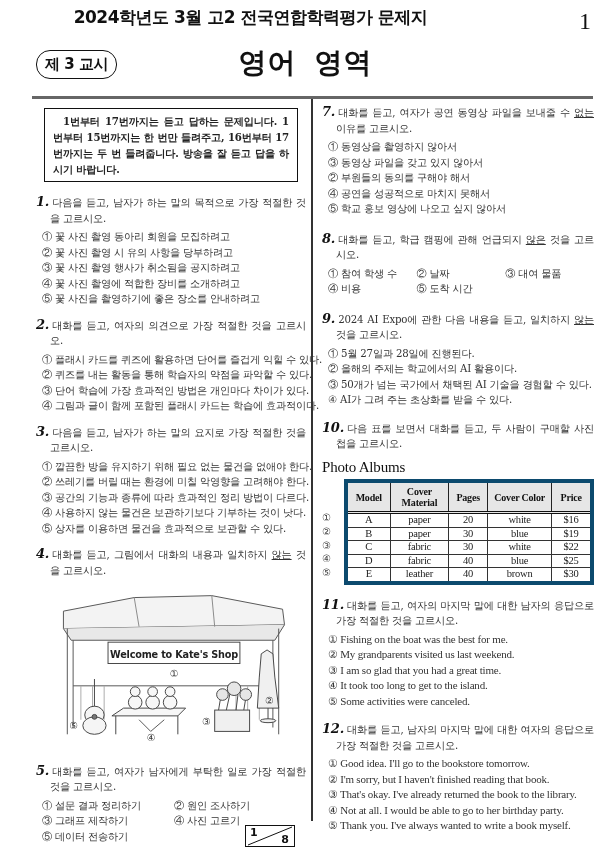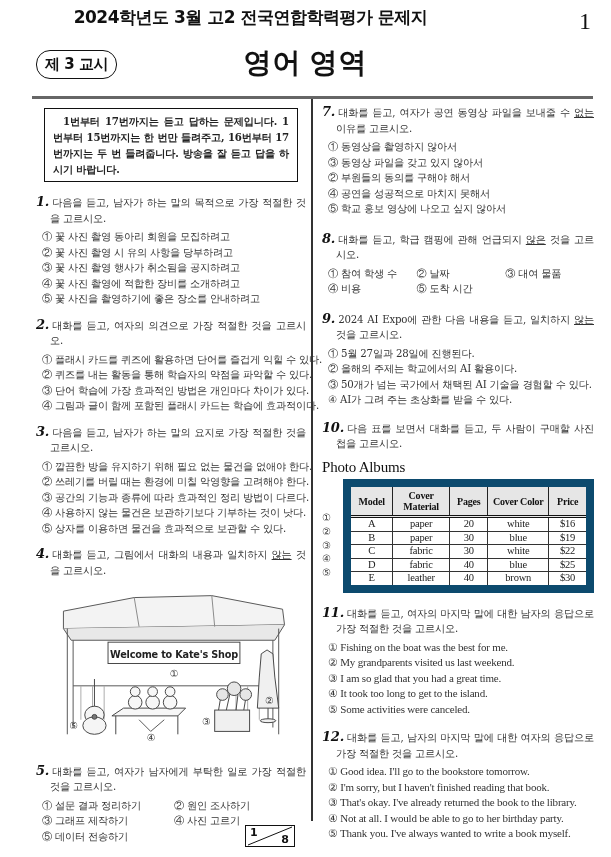--- a/index.html
+++ b/index.html
@@ -18,21 +18,21 @@
     font-family: "Liberation Serif", serif; font-size: 24px; color: #111;
   }
   .period-badge {
     position: absolute; top: 50px; left: 36px;
     border: 1.5px solid #111; border-radius: 14px;
     padding: 4px 8px; font-family: "DejaVu Sans", sans-serif;
     font-size: 15px; font-weight: bold; color: #111; letter-spacing: -0.5px;
   }
   .subject-title {
     position: absolute; top: 44px; left: 0; width: 611px; text-align: center;
-    font-family: Liberation Serif, serif; font-size: 28px; font-weight: bold;
+    font-family: Liberation Mono, monospace; font-size: 28px; font-weight: bold;
     letter-spacing: 1px; color: #111;
   }
   .header-rule {
     position: absolute; top: 96px; left: 32px; width: 561px; height: 3px; background: #666;
   }
   .col-divider {
     position: absolute; top: 99px; left: 311px; width: 1.5px; height: 722px; background: #333;
   }
   .col {
     position: absolute; top: 104px;
@@ -63,21 +63,21 @@
   .illustration { width: 262px; height: 160px; margin: 6px 0 10px 6px; }
 
   .table-caption {
     font-weight: normal; font-size: 15px; color: #111;
     margin: 8px 0 4px 0; font-family: "Liberation Serif", serif;
   }
   .table-wrap { display: flex; margin-left: 0px; }
   .row-markers { width: 22px; padding-top: 32px; }
   .row-marker { height: 13.8px; line-height: 13.8px; font-size: 10px; color: #444; }
   table.albums {
-    border-collapse: collapse; border: 8px solid #0c4a6e;
+    border-collapse: collapse; border: 4px solid #0c4a6e;
     font-family: "Liberation Serif", serif; font-size: 10.5px; color: #222;
   }
   table.albums th {
     background: #e6e6e6; font-weight: bold; border: 1.2px solid #222;
     height: 28px; padding: 0 4px; line-height: 11px; color: #111; font-size: 10px;
   }
   table.albums thead tr { border-bottom: 3px double #111; }
   table.albums td {
     border: 1px solid #333; text-align: center; height: 12.6px; line-height: 12.6px; padding: 0 4px;
   }

